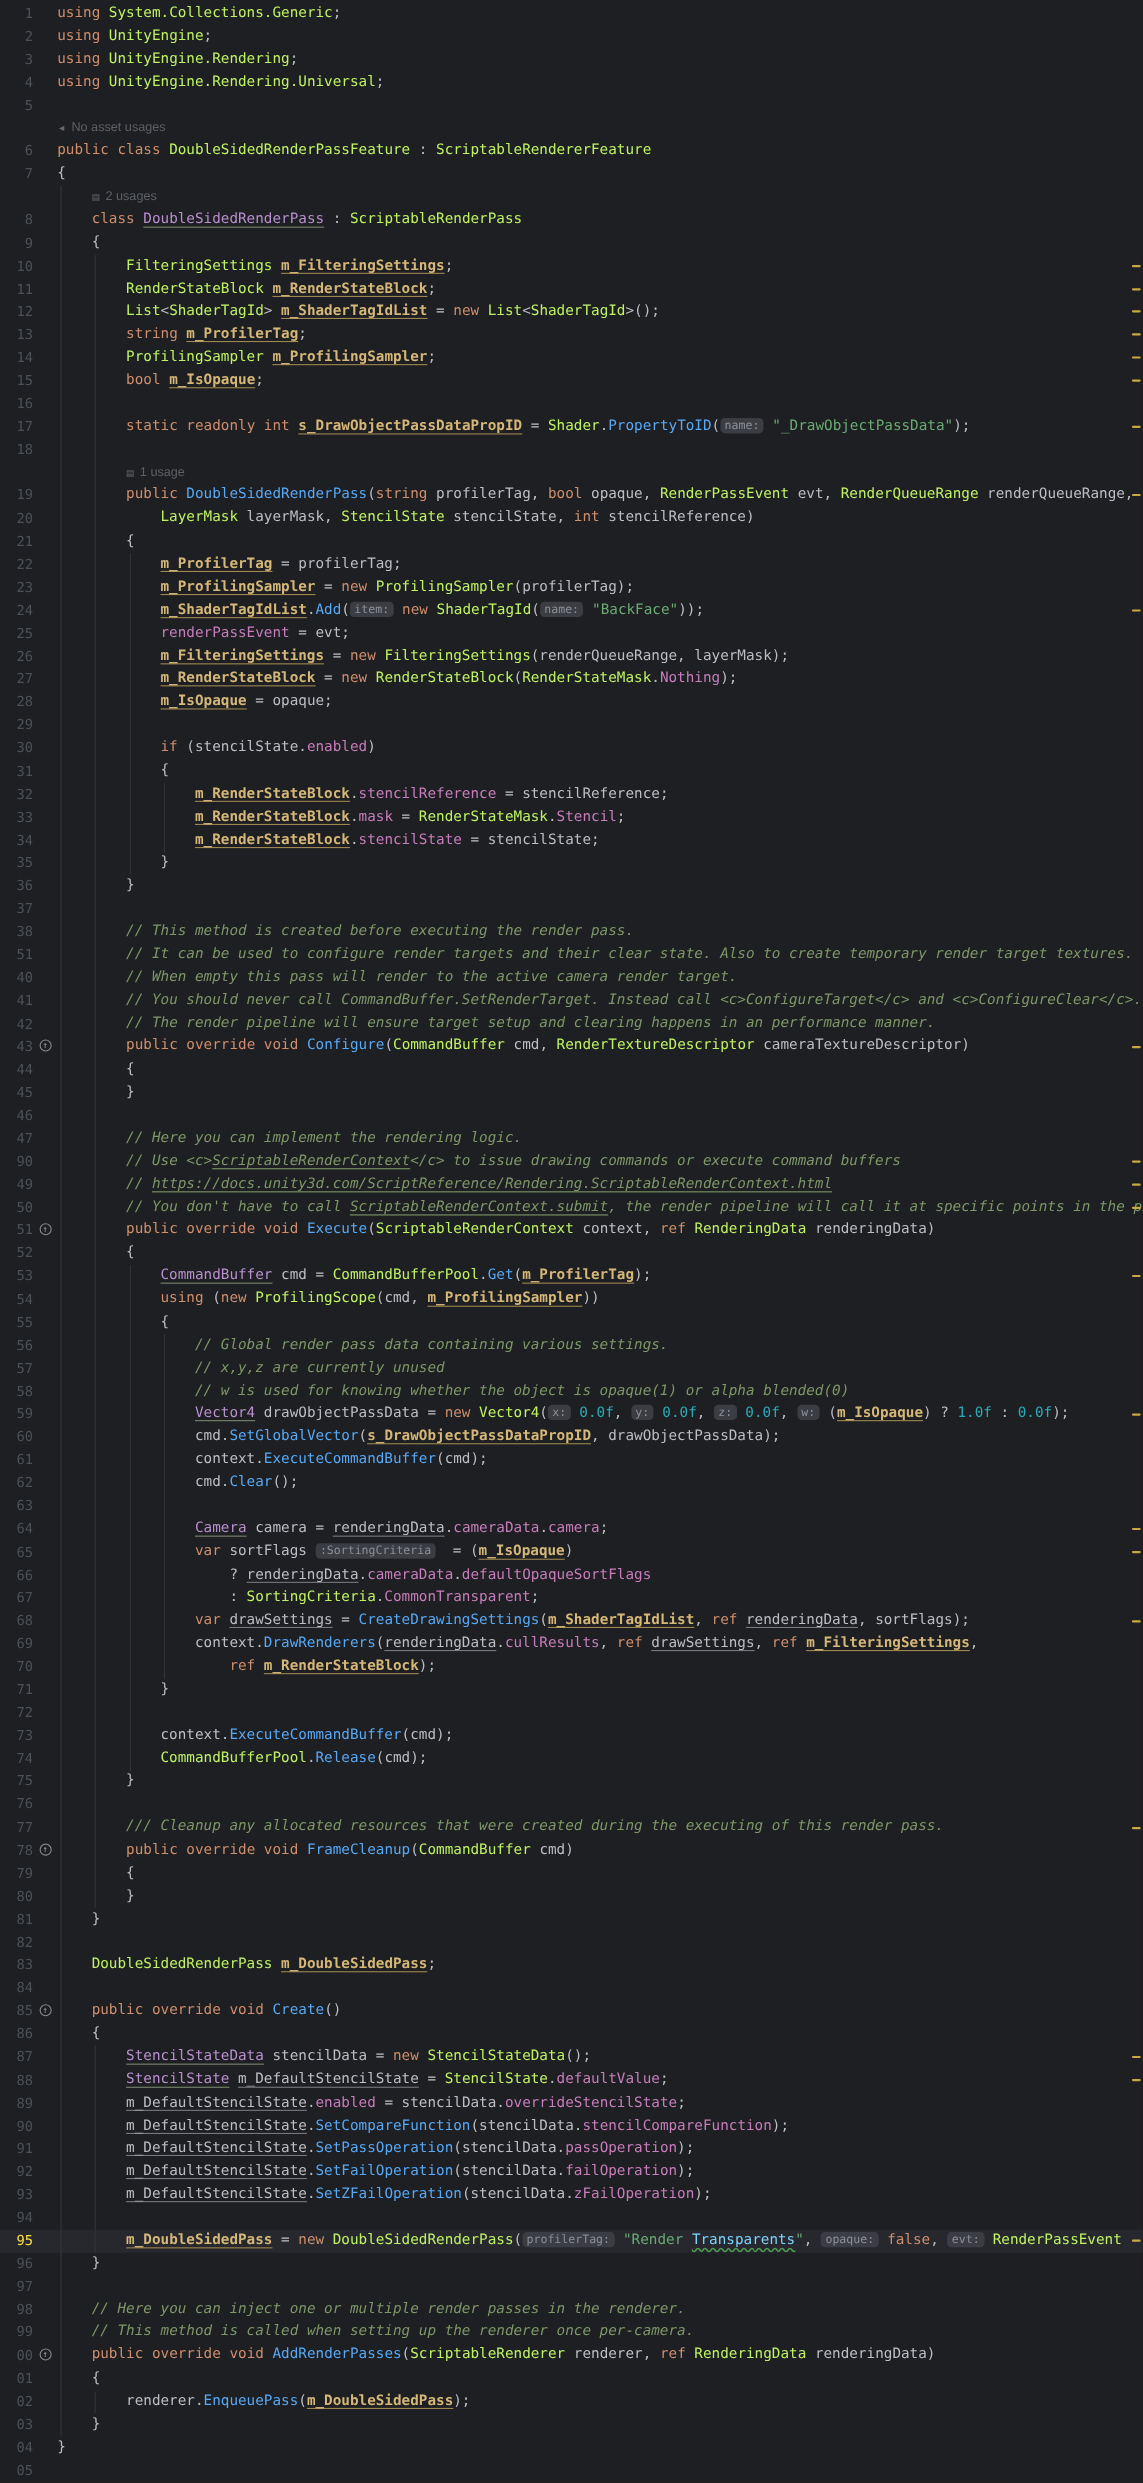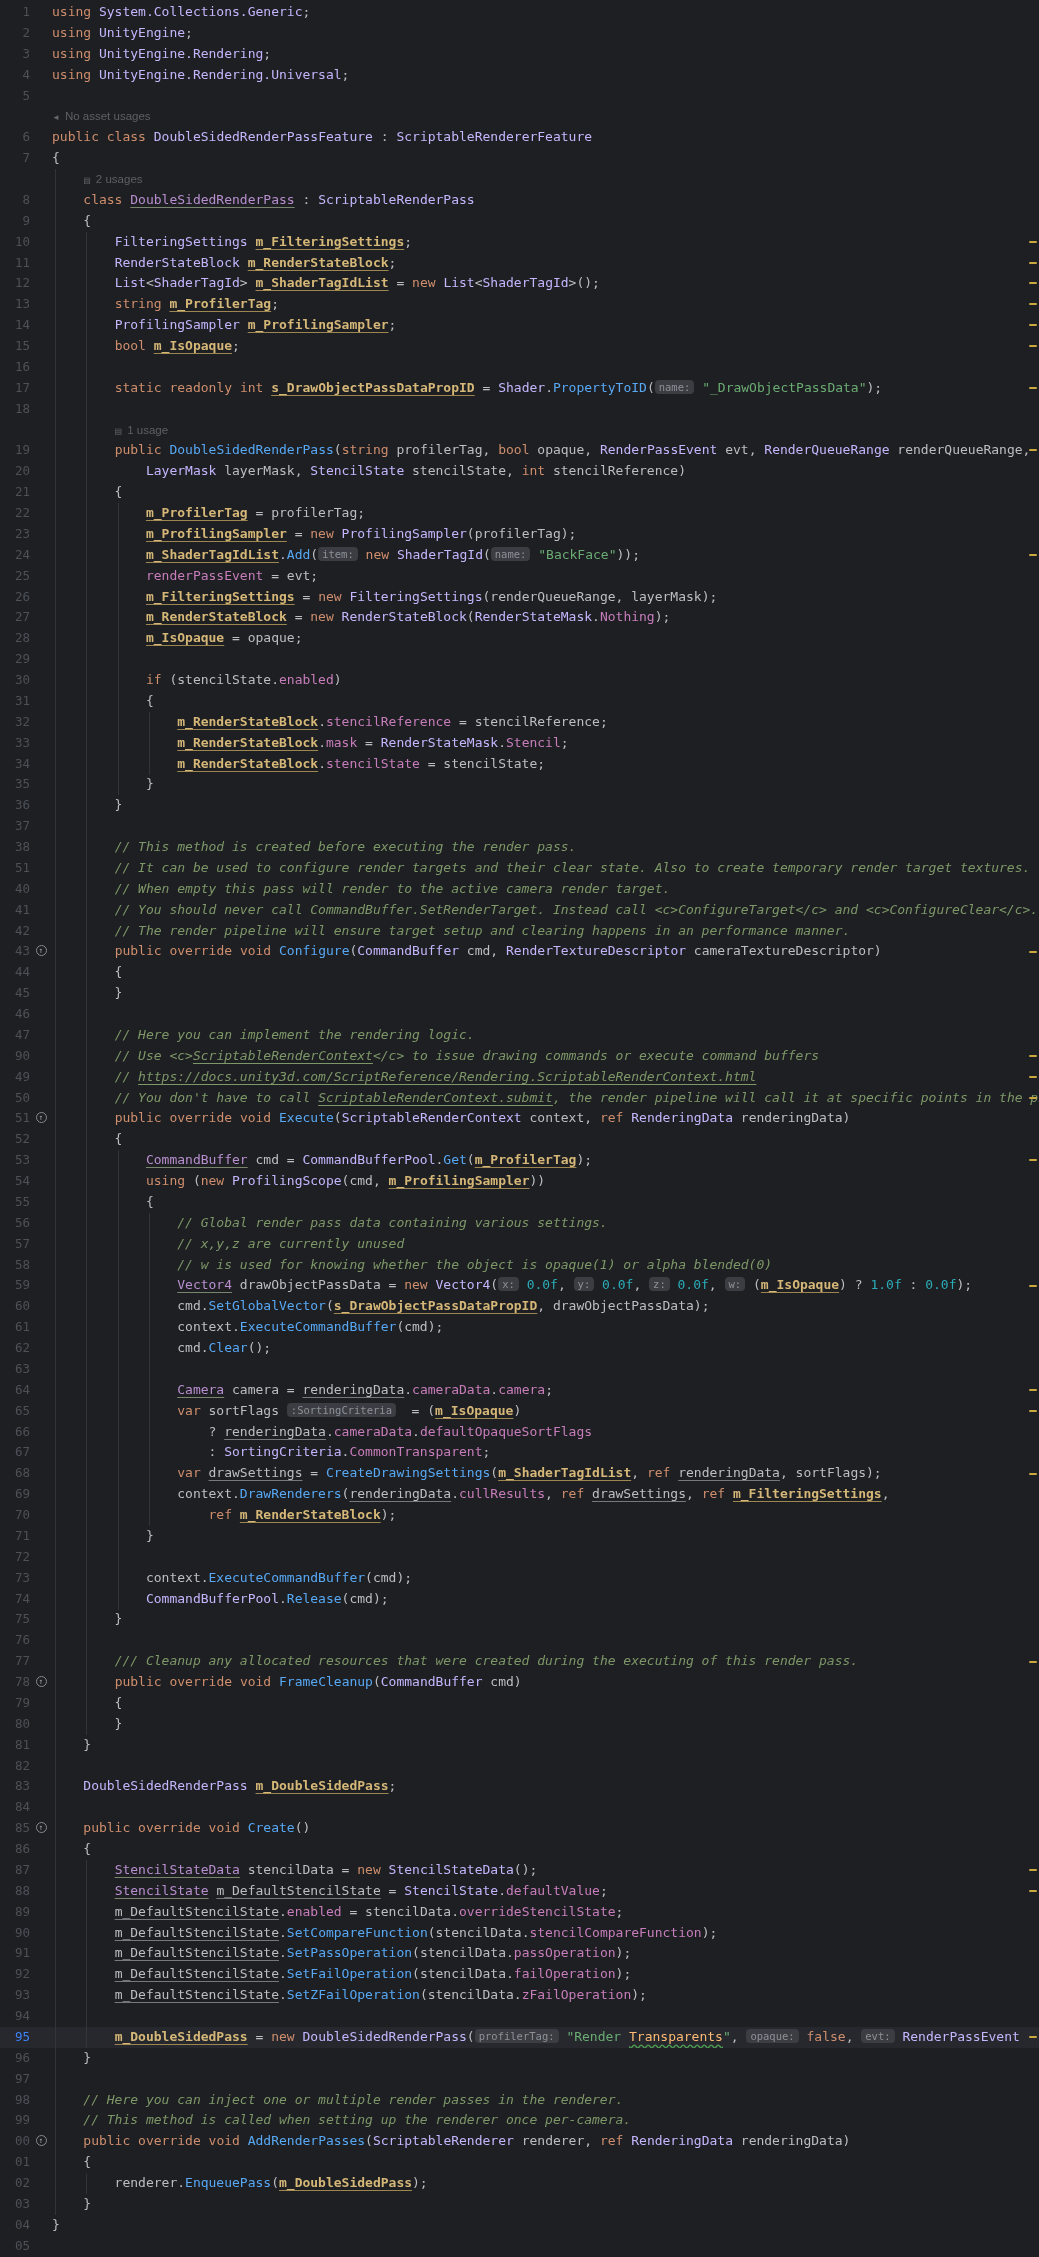--- a/index.html
+++ b/index.html
@@ -26,43 +26,43 @@
   }
   .row.current { background: #26282e; }
   .gutter {
     flex: 0 0 52px;
     display: flex;
     color: #4c5158;
     font-size: 12.5px;
     user-select: none;
   }
   .num { display: inline-block; width: 30px; text-align: right; }
-  .row.current .num { color: #3b82f6; }
+  .row.current .num { color: #fde047; }
   .gicon { display: inline-block; width: 22px; text-align: center; }
   .ovr {
     display: inline-block;
     width: 11px; height: 11px;
     border: 1px solid #87898d;
     border-radius: 50%;
     font-size: 8px; line-height: 9px;
     color: #9da0a6;
     vertical-align: middle;
     margin-top: -2px;
   }
   .code { flex: 1 1 auto; min-width: 0; overflow: hidden; color: #bcbec4; }
   .tk-k   { color: #cf8e6d; }
-  .tk-t   { color: #c4b5fd; margin-top: 36px; }
+  .tk-t   { color: #bef264; margin-top: 36px; }
   .tk-tu  { color: #b98fd0; text-decoration: underline; text-decoration-color: #79856e; text-underline-offset: 3px; }
   .tk-m   { color: #57a8f5; }
   .tk-f   { color: #d5b778; text-decoration: underline; text-decoration-color: #9d8650; text-underline-offset: 3px; font-weight: bold; }
   .tk-prop{ color: #c77dbb; }
   .tk-p   { color: #bcbec4; }
   .tk-pu  { color: #bcbec4; text-decoration: underline; text-decoration-color: #75797f; text-underline-offset: 3px; }
   .tk-s   { color: #6aab73; }
-  .tk-su  { color: #fdba74; text-decoration: underline wavy #4f9d53; text-decoration-skip-ink: none; text-underline-offset: 3px; }
+  .tk-su  { color: #7dd3fc; text-decoration: underline wavy #4f9d53; text-decoration-skip-ink: none; text-underline-offset: 3px; }
   .tk-nb  { color: #2aacb8; }
   .tk-c   { color: #7d9768; font-style: italic; }
   .tk-cu  { color: #7d9768; font-style: italic; text-decoration: underline; text-decoration-color: #7d9768; text-underline-offset: 3px; }
   .chip {
     display: inline-block;
     background: #3b3d42;
     color: #8c9198;
     font-size: 10.5px;
     line-height: 14px;
     padding: 0 4px;

